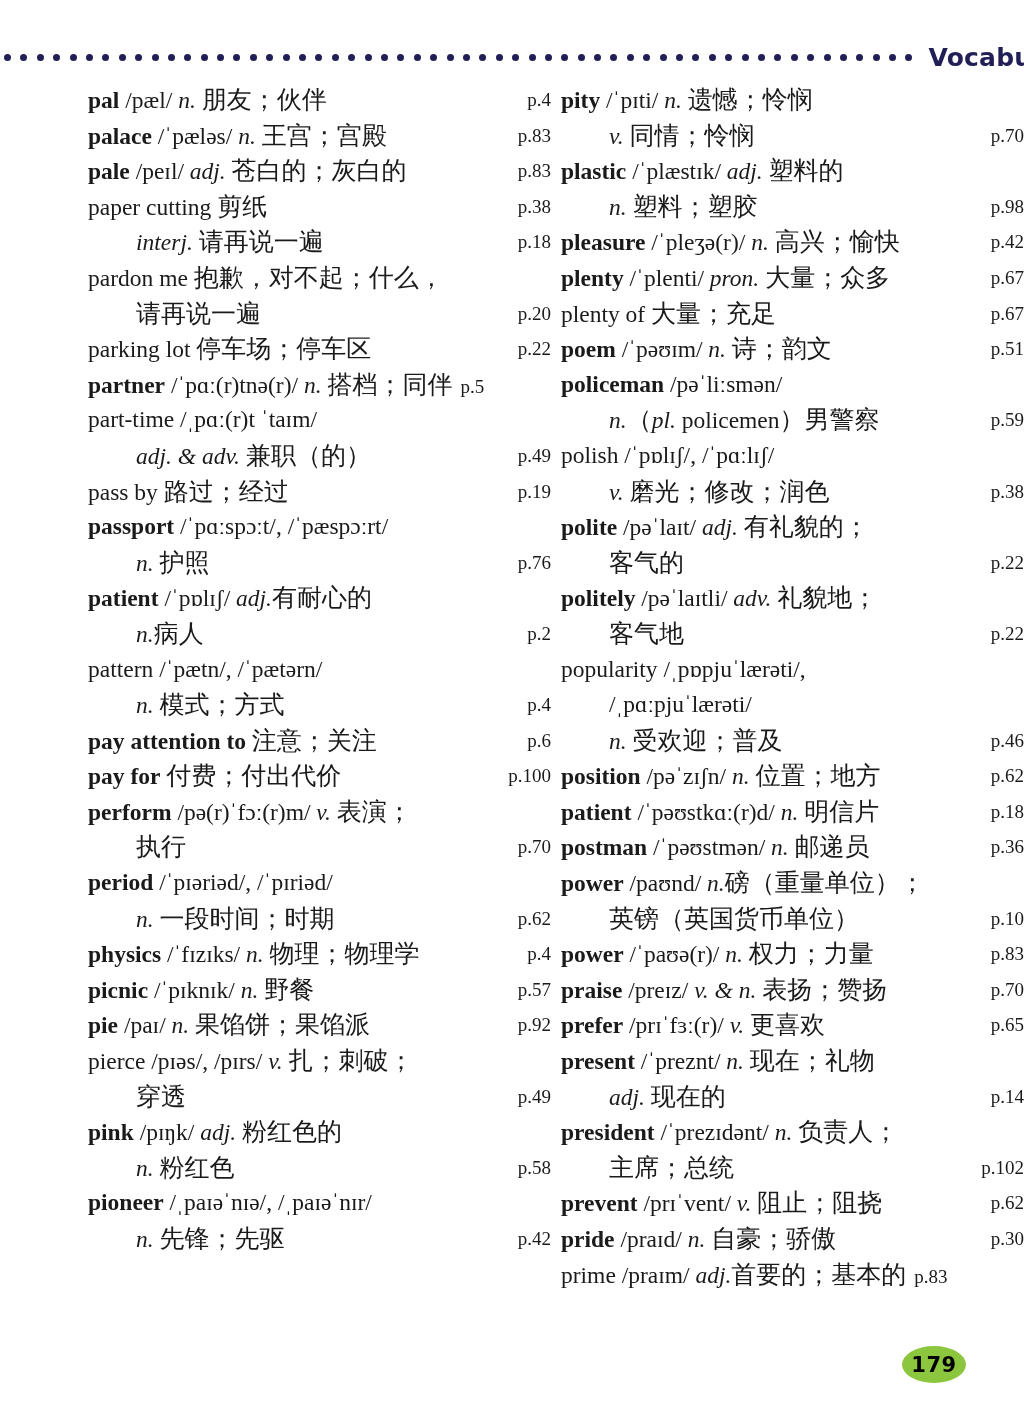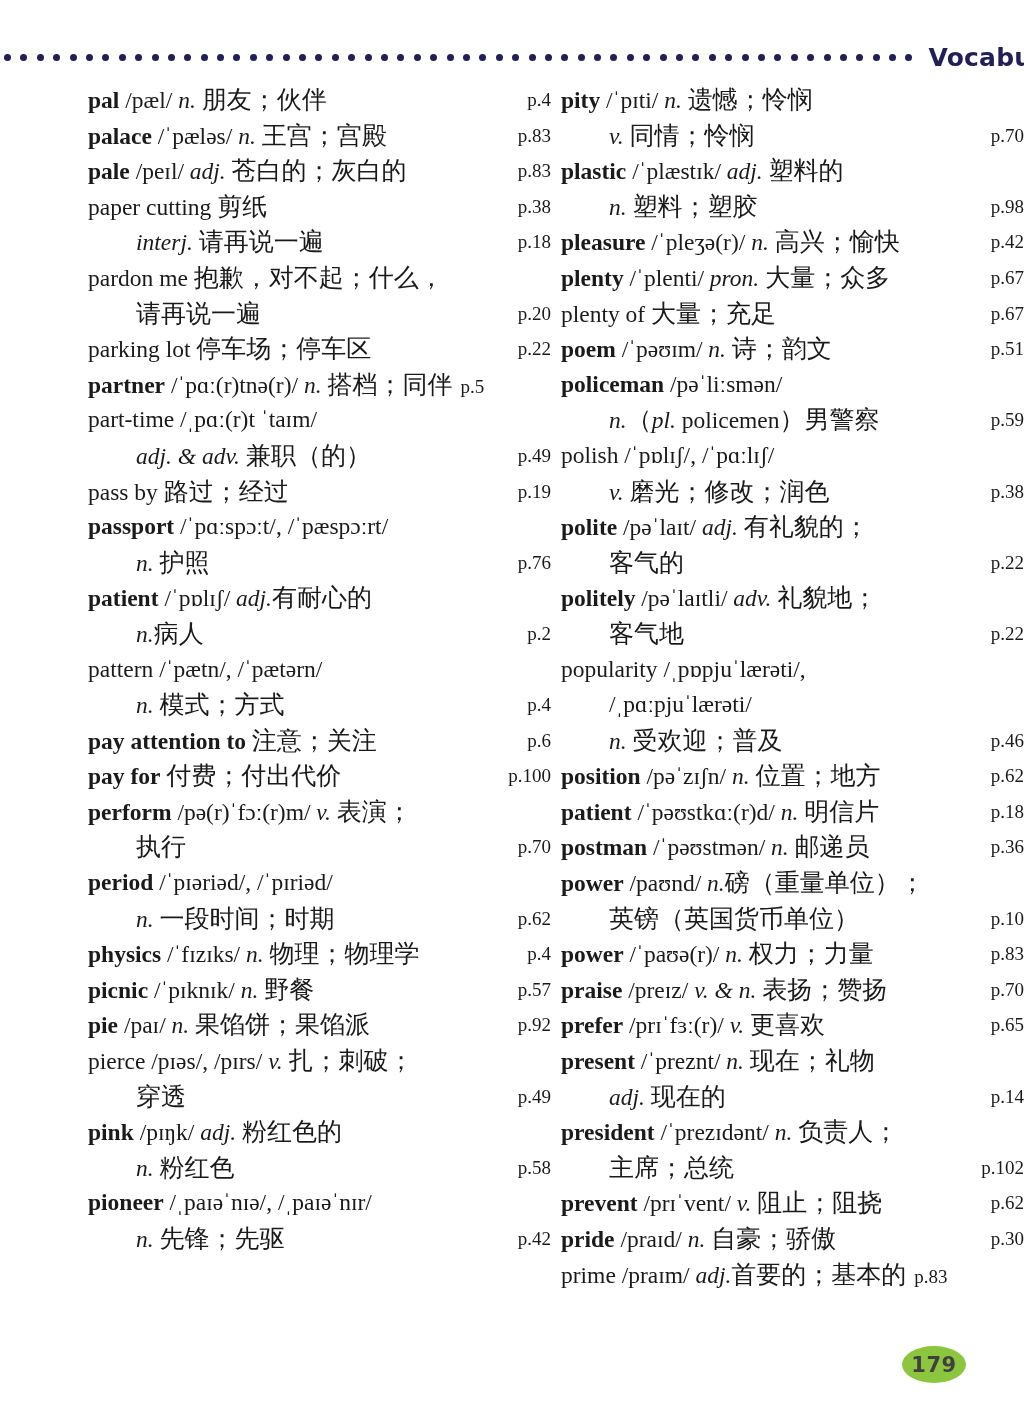--- a/index.html
+++ b/index.html
@@ -98,21 +98,21 @@
 
   
   .page-badge {
     position: absolute;
     right: 58px;
     bottom: 32px;
     width: 64px;
     height: 37px;
     border-radius: 50%;
     background: #8cc63f;
-    color: #404040;
+    color: #000000;
     font-family: "DejaVu Sans", "Liberation Sans", sans-serif;
     font-weight: bold;
     font-size: 21px;
     display: flex;
     align-items: center;
     justify-content: center;
     letter-spacing: 0.5px;
   }
 </style>
 </head>

